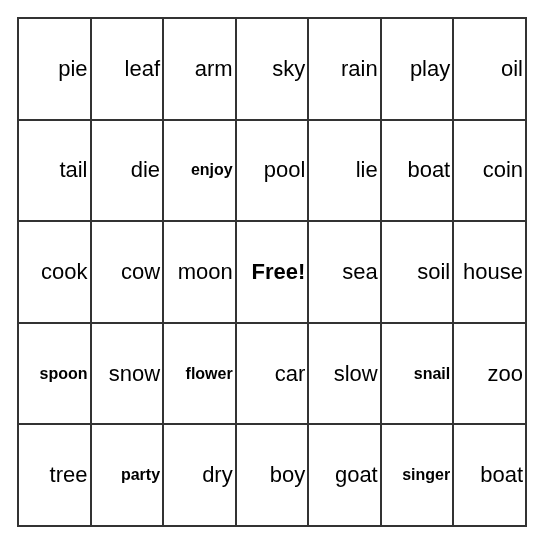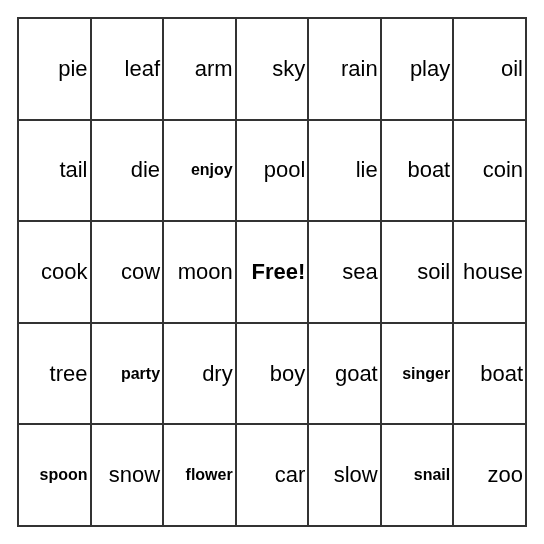--- a/index.html
+++ b/index.html
@@ -70,31 +70,31 @@
       <tr>
         <td>cook</td>
         <td>cow</td>
         <td>moon</td>
         <td class="free">Free!</td>
         <td>sea</td>
         <td>soil</td>
         <td>house</td>
       </tr>
       <tr>
+        <td class="small-text">spoon</td>
+        <td>snow</td>
+        <td class="small-text">flower</td>
+        <td>car</td>
+        <td>slow</td>
+        <td class="small-text">snail</td>
+        <td>zoo</td>
+      </tr>
+      <tr>
         <td>tree</td>
         <td class="small-text">party</td>
         <td>dry</td>
         <td>boy</td>
         <td>goat</td>
         <td class="small-text">singer</td>
         <td>boat</td>
       </tr>
-      <tr>
-        <td class="small-text">spoon</td>
-        <td>snow</td>
-        <td class="small-text">flower</td>
-        <td>car</td>
-        <td>slow</td>
-        <td class="small-text">snail</td>
-        <td>zoo</td>
-      </tr>
     </tbody>
 </table>
 
 </body></html>

